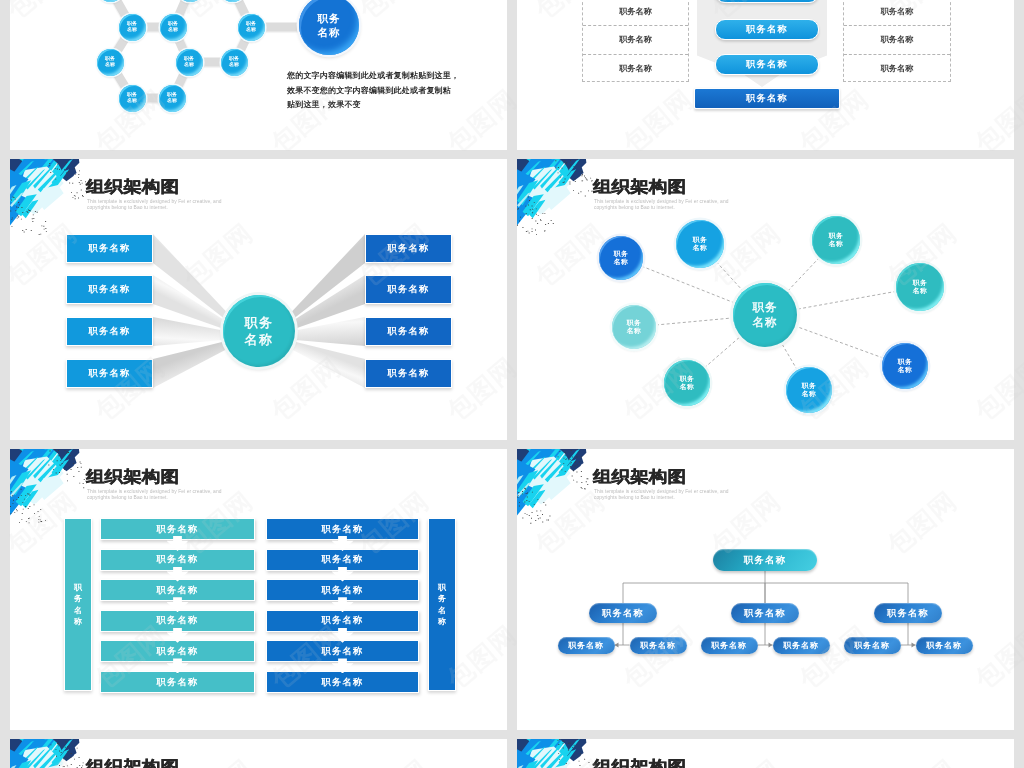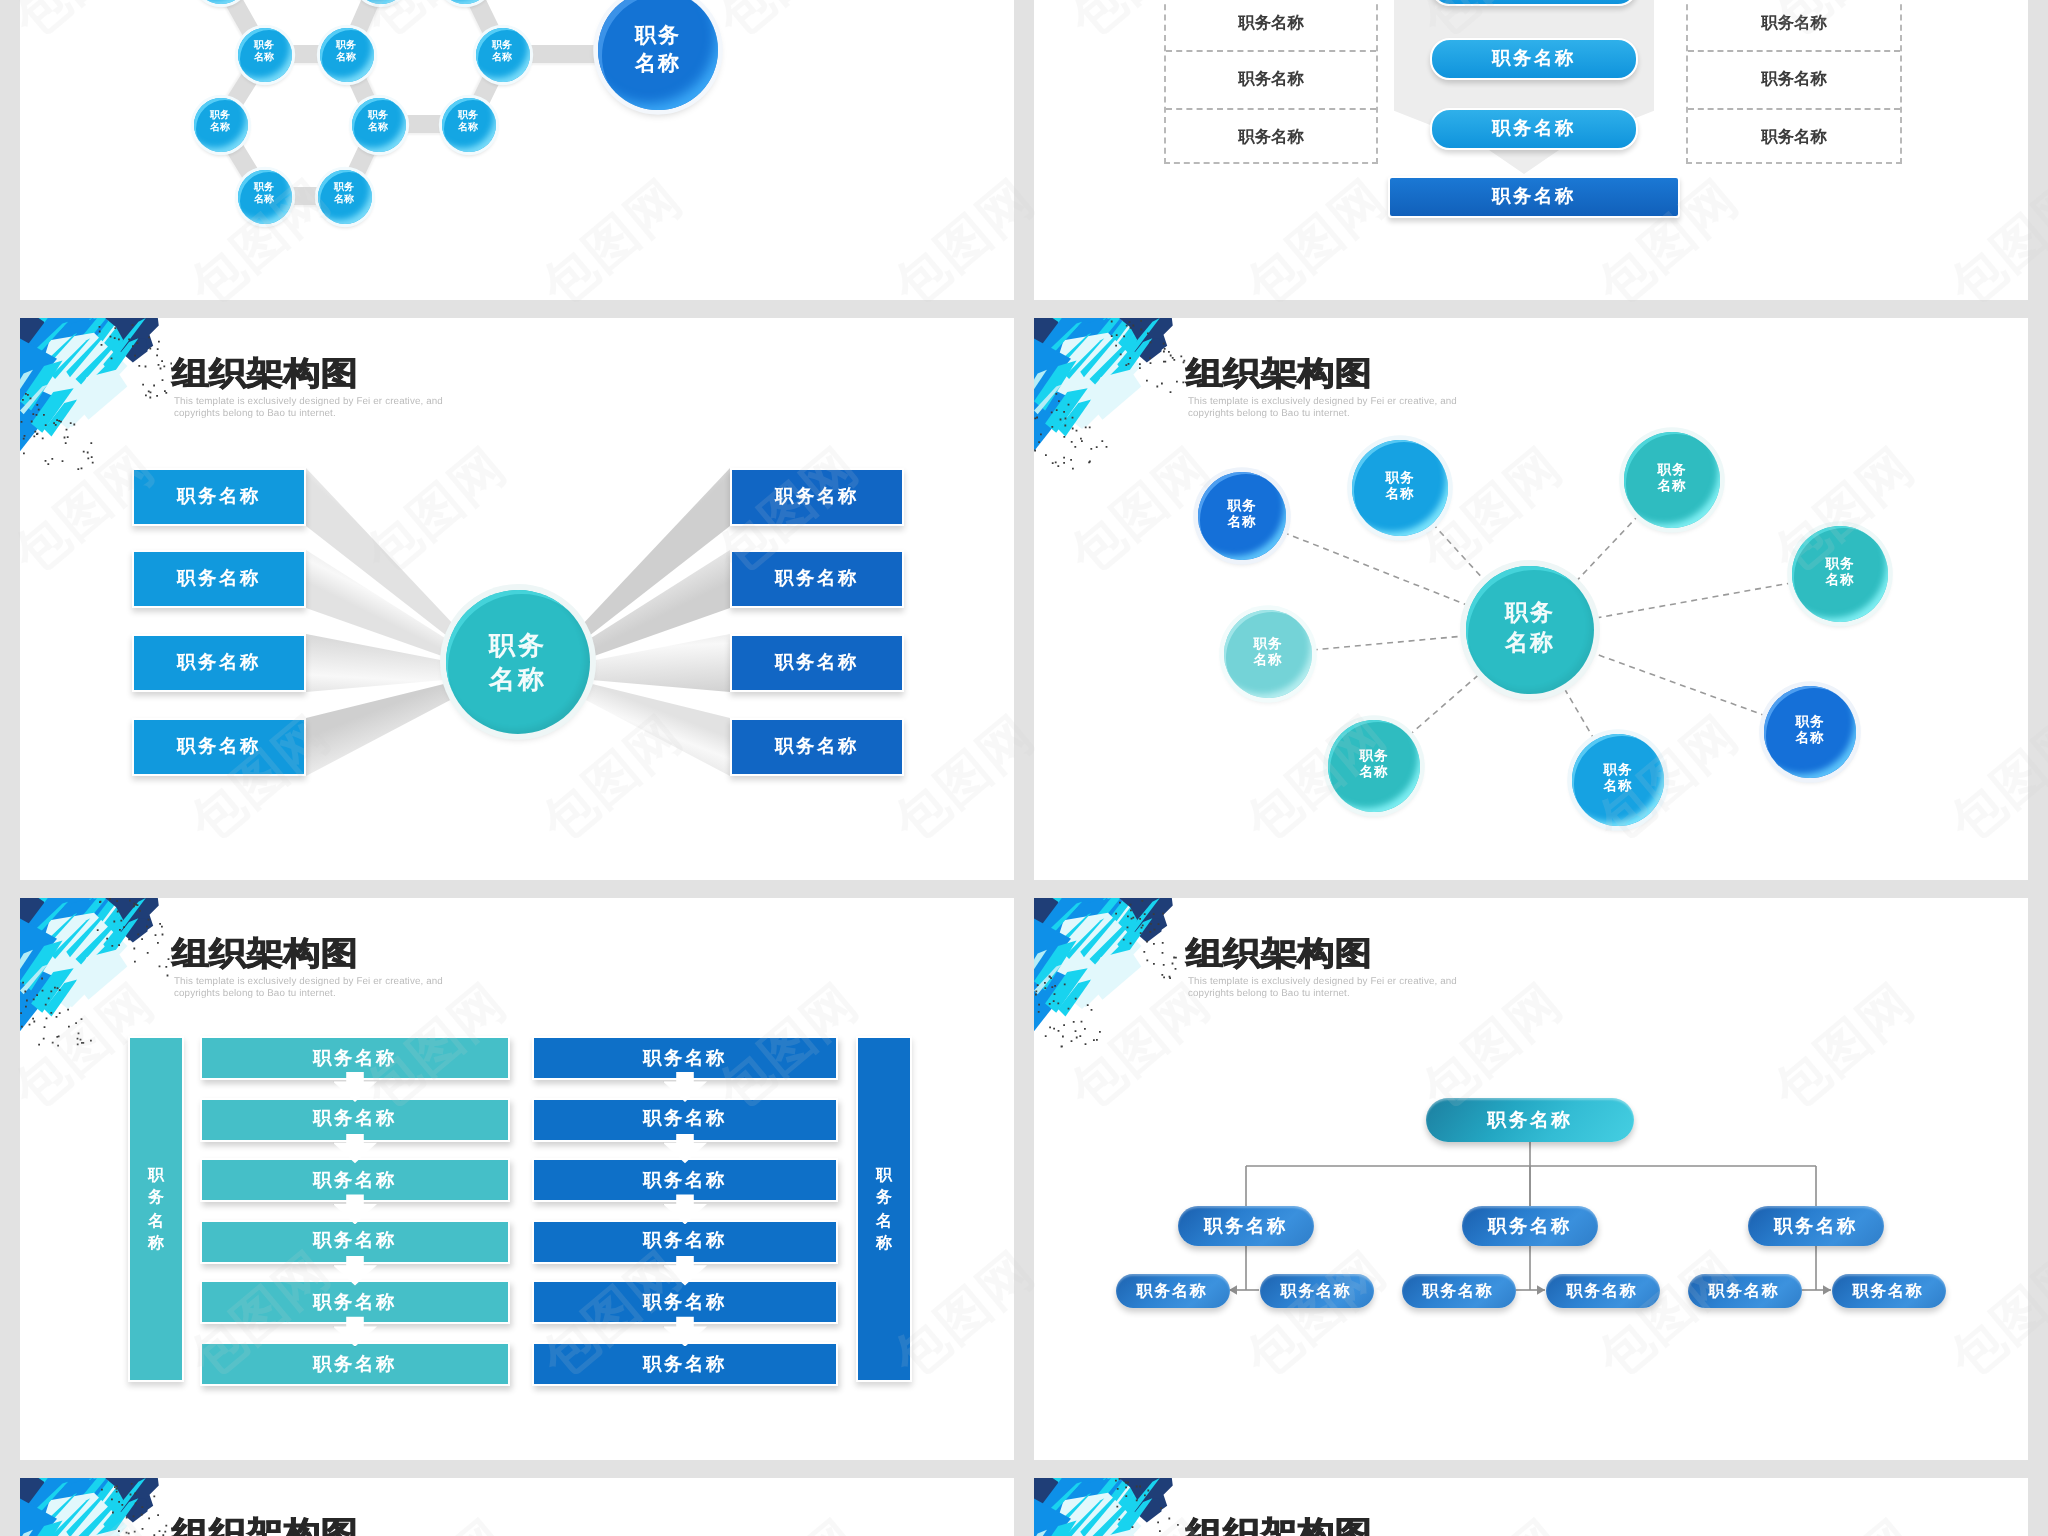--- a/index.html
+++ b/index.html
@@ -191,20 +191,21 @@
         <i>名称</i>
       </div>
       <div class="s1n" style="left:148.5px;top:215.5px">
         <i>职务</i>
         <i>名称</i>
       </div>
       <div class="s1hub" style="left:289.0px;top:126.0px">
         <i>职务</i>
         <i>名称</i>
       </div>
+      <div class="s1txt"><span>您的文字内容编辑到此处或者复制粘贴到这里，</span><br><span>效果不变您的文字内容编辑到此处或者复制粘</span><br><span>贴到这里，效果不变</span></div>
     </div>
 <div class="slide" style="left:517px;top:-131px">
       <div class="s2hex"></div>
       <div class="s2box s2boxL">
         <div class="s2row">职务名称</div>
         <div class="s2row">职务名称</div>
         <div class="s2row">职务名称</div>
       </div>
       <div class="s2box s2boxR">
         <div class="s2row">职务名称</div>

